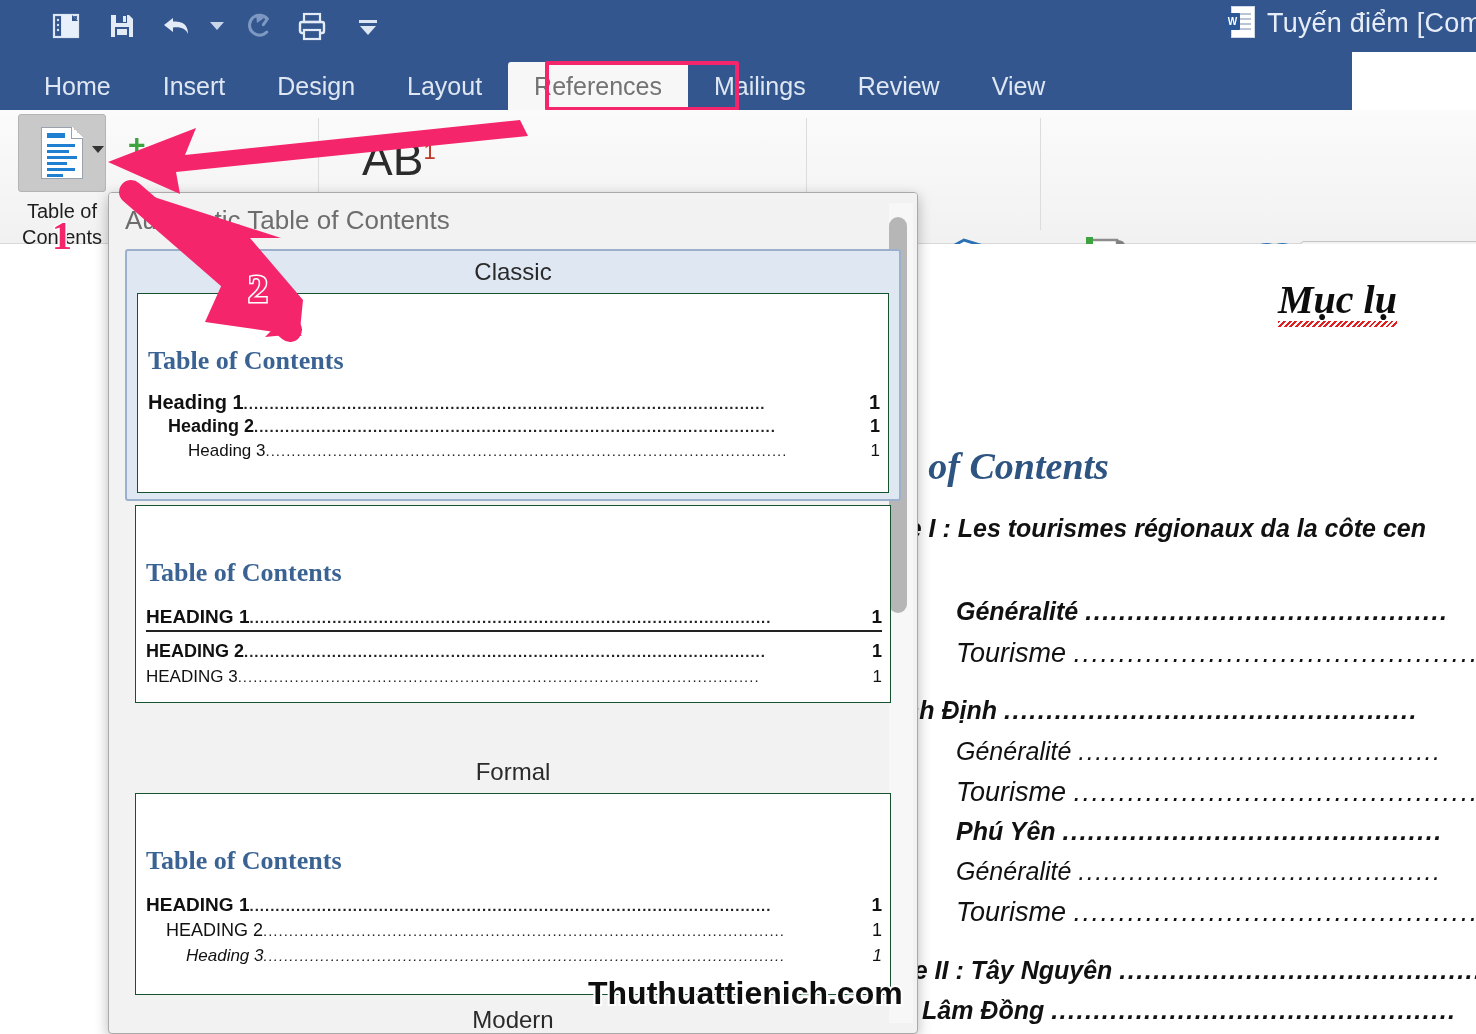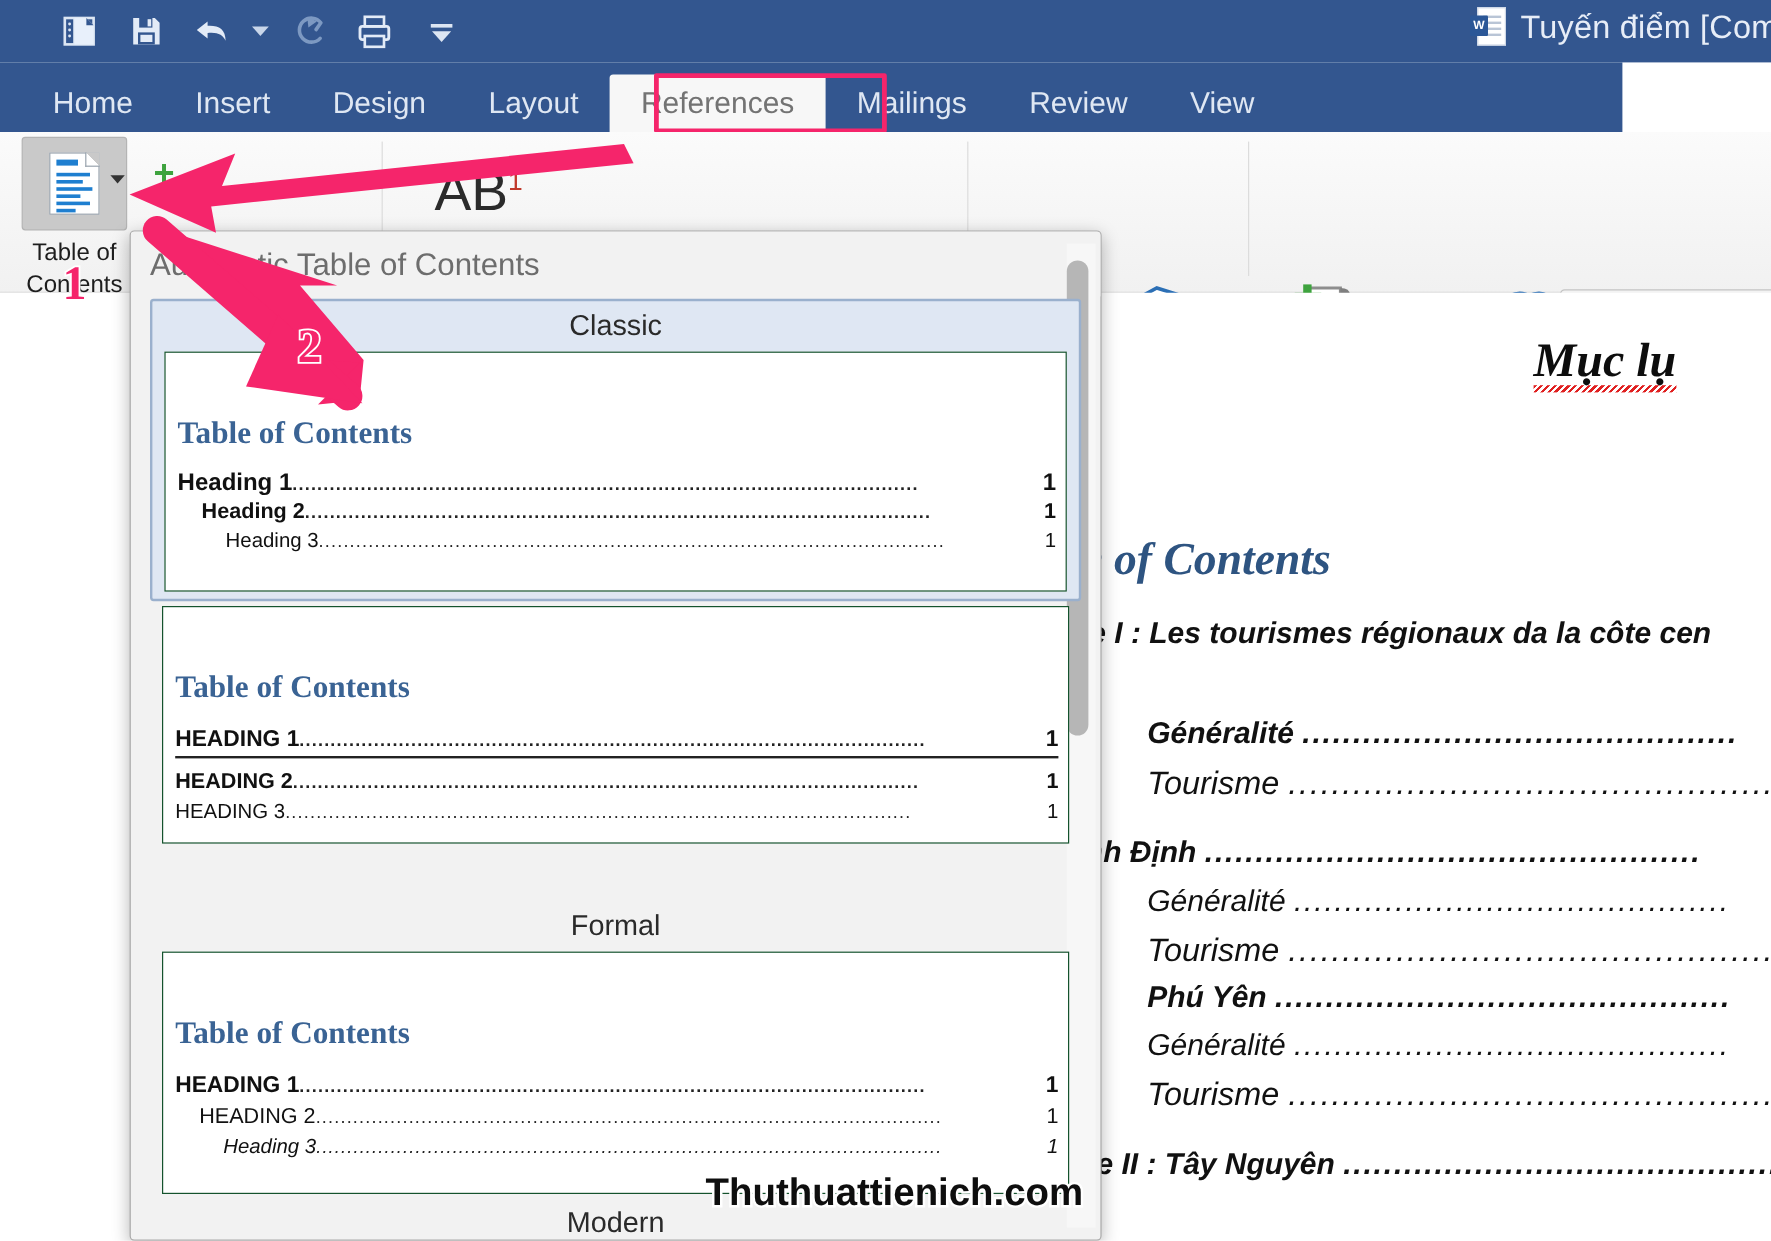--- a/index.html
+++ b/index.html
@@ -469,20 +469,24 @@
       <span class="dots">...........................................</span>
     </div>
     <div class="doc-line lvl3" style="left:42px; top:653px;">
       <span>Tourisme</span>
       <span class="dots">.............................................</span>
     </div>
     <div class="doc-line lvl1" style="left:-10px; top:712px;">
       <span>re II : Tây Nguyên</span>
       <span class="dots">............................................</span>
     </div>
+    <div class="doc-line lvl1" style="left:8px; top:752px;">
+      <span>Lâm Đồng</span>
+      <span class="dots">................................................</span>
+    </div>
   </div>
 </div>
 
 <div id="gallery">
   <div id="gal-header">Automatic Table of Contents</div>
   <div id="gal-scrollbar">
     <div id="gal-thumb"></div>
   </div>
 
   <div class="gal-item selected" style="top:56px; height:252px;">

